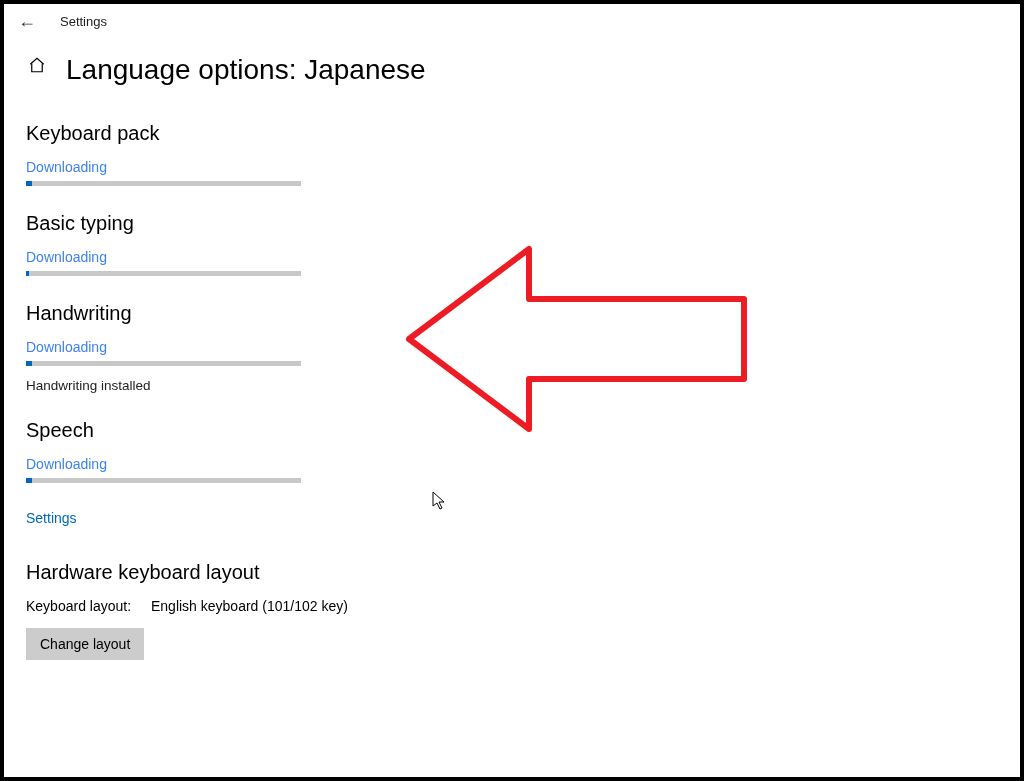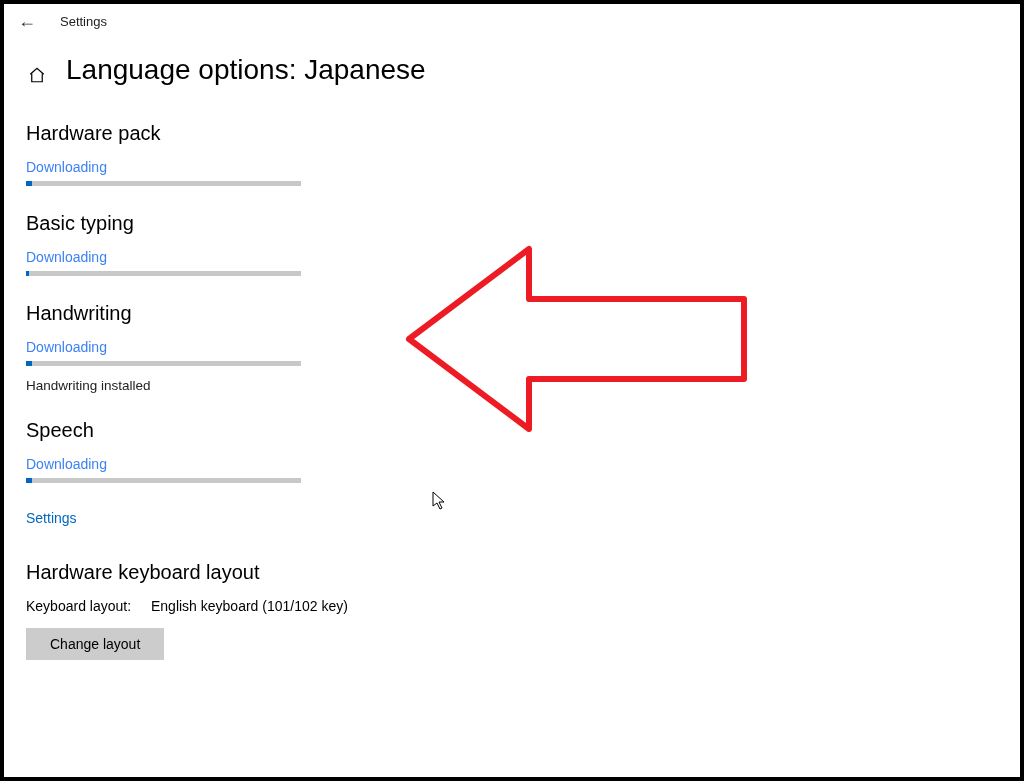--- a/index.html
+++ b/index.html
@@ -25,21 +25,21 @@
       cursor: pointer;
       user-select: none;
       color: #333;
     }
     .app-title {
       font-size: 13px;
       color: #222;
     }
     .header-row {
       display: flex;
-      align-items: flex-end;
+      align-items: flex-start;
       gap: 18px;
       padding: 22px 22px 8px 22px;
     }
     .home-btn {
       width: 22px;
       height: 22px;
       display: flex;
       align-items: center;
       justify-content: center;
       cursor: pointer;
@@ -92,21 +92,21 @@
     .kb-row {
       font-size: 14px;
       margin-bottom: 14px;
     }
     .kb-label { margin-right: 16px; text-align: center; }
     .btn {
       display: inline-block;
       background: #ccc;
       border: none;
       font-size: 14px;
-      padding: 8px 24px;
+      padding: 8px 14px;
       cursor: pointer;
       color: #000;
       font-family: inherit;
     }
     .arrow-annotation {
       position: absolute;
       left: 395px;
       top: 230px;
       pointer-events: none;
     }
@@ -131,21 +131,21 @@
       <path d="M3 11 L12 3 L21 11"></path>
       <path d="M5 10 V21 H19 V10"></path>
     </svg>
   </span>
   <h1 class="page-title">Language options: Japanese</h1>
 </div>
 
 <div class="content">
 
   <div class="section">
-    <div class="section-title">Hardware pack</div>
+    <div class="section-title">Keyboard pack</div>
     <div class="status-text">Downloading</div>
     <div class="progress">
       <div class="bar" style="width:2%"></div>
     </div>
   </div>
 
   <div class="section">
     <div class="section-title">Basic typing</div>
     <div class="status-text">Downloading</div>
     <div class="progress">

